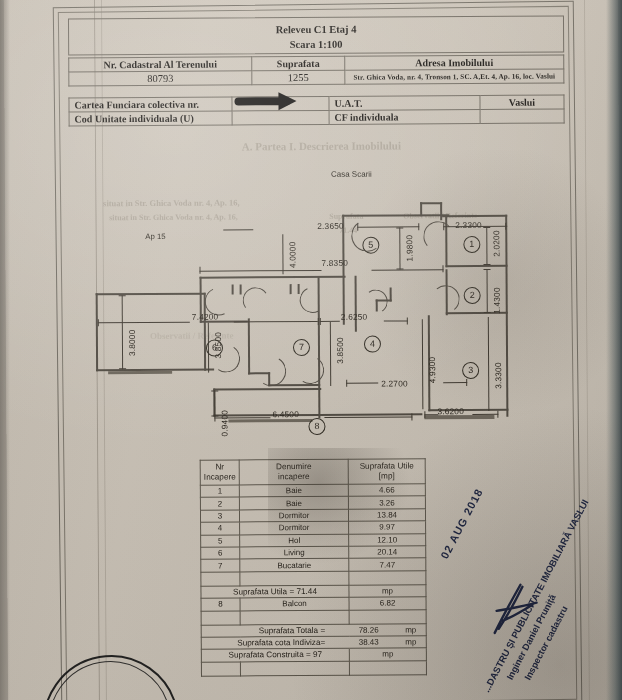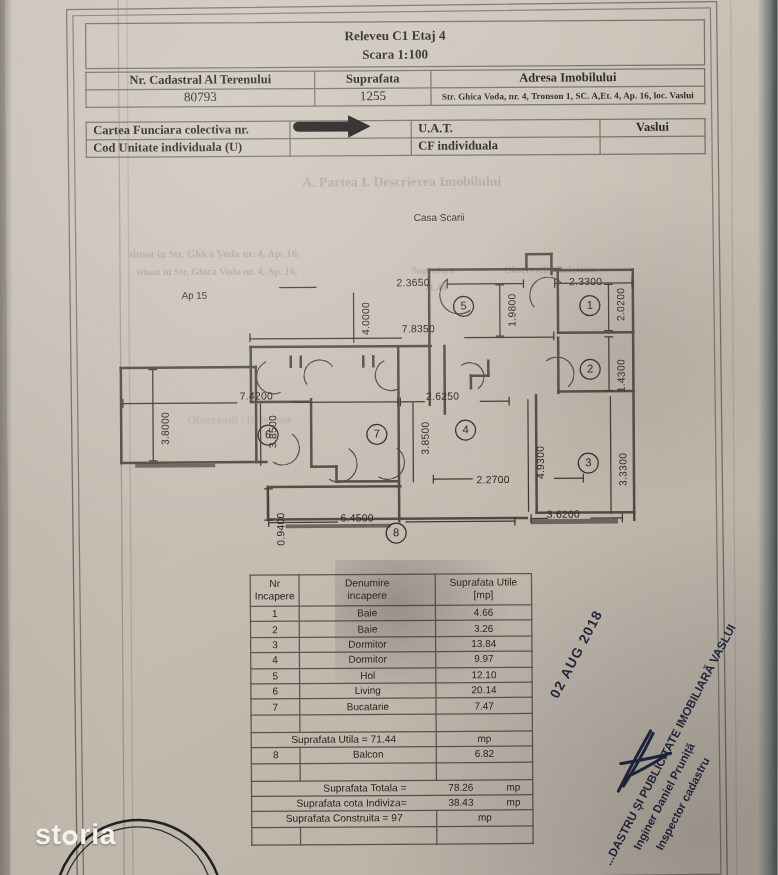--- a/index.html
+++ b/index.html
@@ -478,14 +478,13 @@
       <textPath href="#p2" startOffset="10%">NUL ROMAN</textPath>
     </text>
   </svg>
 
   <div class="shadow"></div>
   <div class="shadow2"></div>
   <div class="sheen"></div>
   <div class="edge-right"></div>
   <div class="edge-left"></div>
 
-  <div class="wm"><span>st</span><i></i><span>ria</span></div>
 </div>
 
 </body></html>

